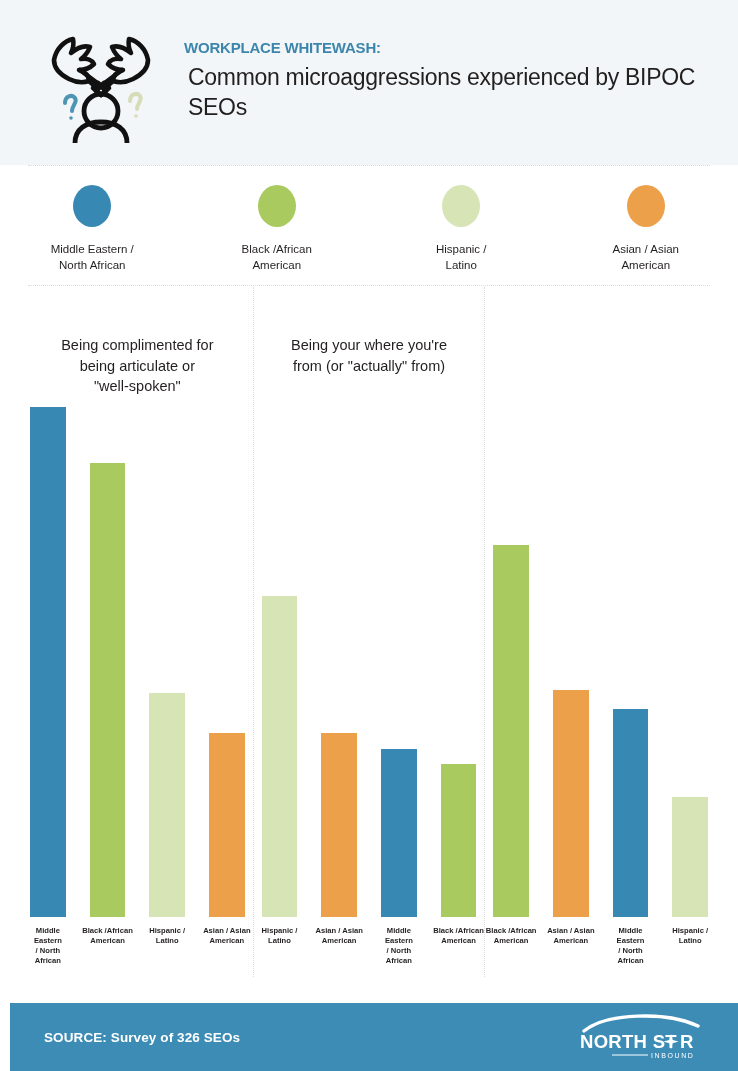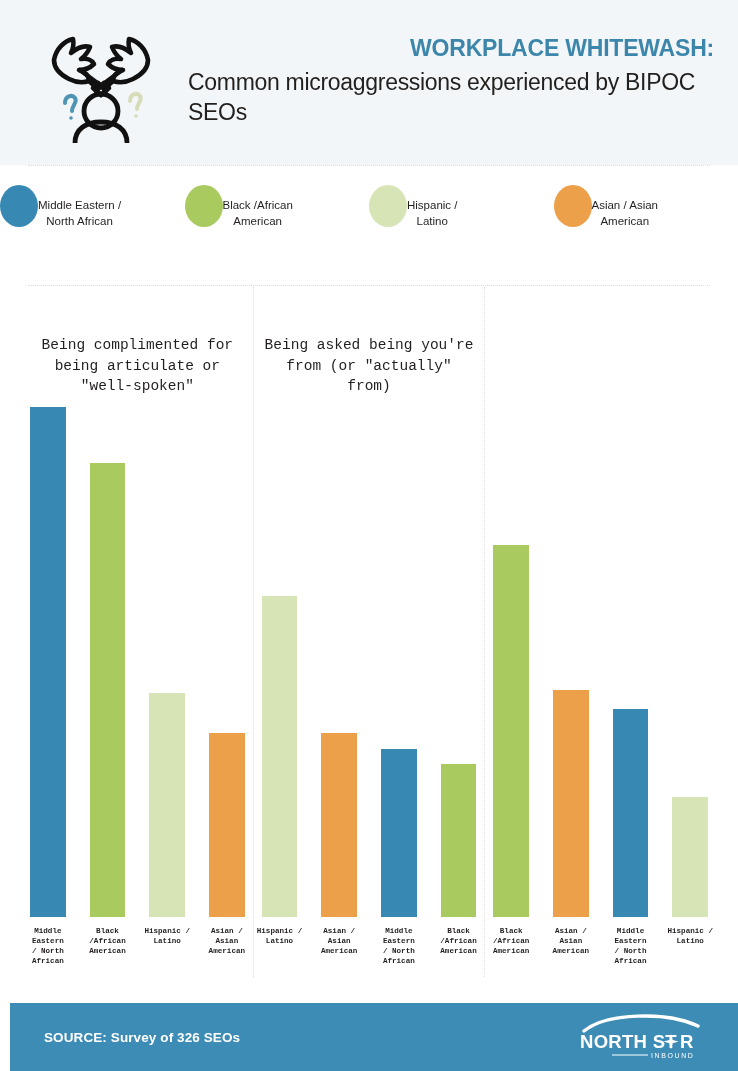--- a/index.html
+++ b/index.html
@@ -28,27 +28,26 @@
   .header-icon {
     width: 122px;
     height: 120px;
     flex: 0 0 122px;
     margin-right: 22px;
   }
   .header-text {
     flex: 1 1 auto;
   }
   .title-main {
-    font-size: 23px;
+    font-size: 15px;
     font-weight: bold;
     color: #3d86ab;
     letter-spacing: -0.2px;
     line-height: 1.25;
     margin: 0 0 1px 0;
-    text-align: right;
   }
   .title-sub {
     font-size: 23px;
     font-weight: normal;
     color: #221f1f;
     line-height: 1.32;
     margin: 4px;
     letter-spacing: -0.3px;
   }
 
@@ -63,20 +62,21 @@
   .legend {
     height: 118px;
     display: flex;
     align-items: flex-start;
     padding-top: 18px;
     box-sizing: border-box;
   }
   .legend-item {
     flex: 1 1 0;
     display: flex;
+    flex-direction: column;
     align-items: center;
   }
   .legend-dot {
     width: 38px;
     height: 42px;
     border-radius: 50%;
     margin-bottom: 14px;
   }
   .legend-label {
     font-size: 11.5px;
@@ -86,21 +86,20 @@
     white-space: pre-line;
   }
 
   
   .charts {
     position: relative;
     height: 690px;
     display: flex;
     padding: 0 22px;
     box-sizing: border-box;
-    font-family: Liberation Mono, monospace;
   }
   .chart-group {
     flex: 1 1 0;
     position: relative;
     display: flex;
     flex-direction: column;
     box-sizing: border-box;
     padding: 0 8px;
   }
   .chart-group + .chart-group {
@@ -278,21 +277,21 @@
         <div class="bar-col">
           <div class="bar" style="background: rgb(237, 160, 74); height: 36%;"></div>
           <div class="bar-label">Asian / Asian
 American</div>
         </div>
       </div>
     </div>
   </div>
 
   <div class="chart-group">
-    <div class="group-title">Being asked being you're
+    <div class="group-title">Being your where you're
 from (or "actually" from)</div>
     <div class="plot">
       <div class="bars">
         <div class="bar-col">
           <div class="bar" style="background: rgb(214, 228, 182); height: 63%;"></div>
           <div class="bar-label">Hispanic /
 Latino</div>
         </div>
         <div class="bar-col">
           <div class="bar" style="background: rgb(237, 160, 74); height: 36%;"></div>

